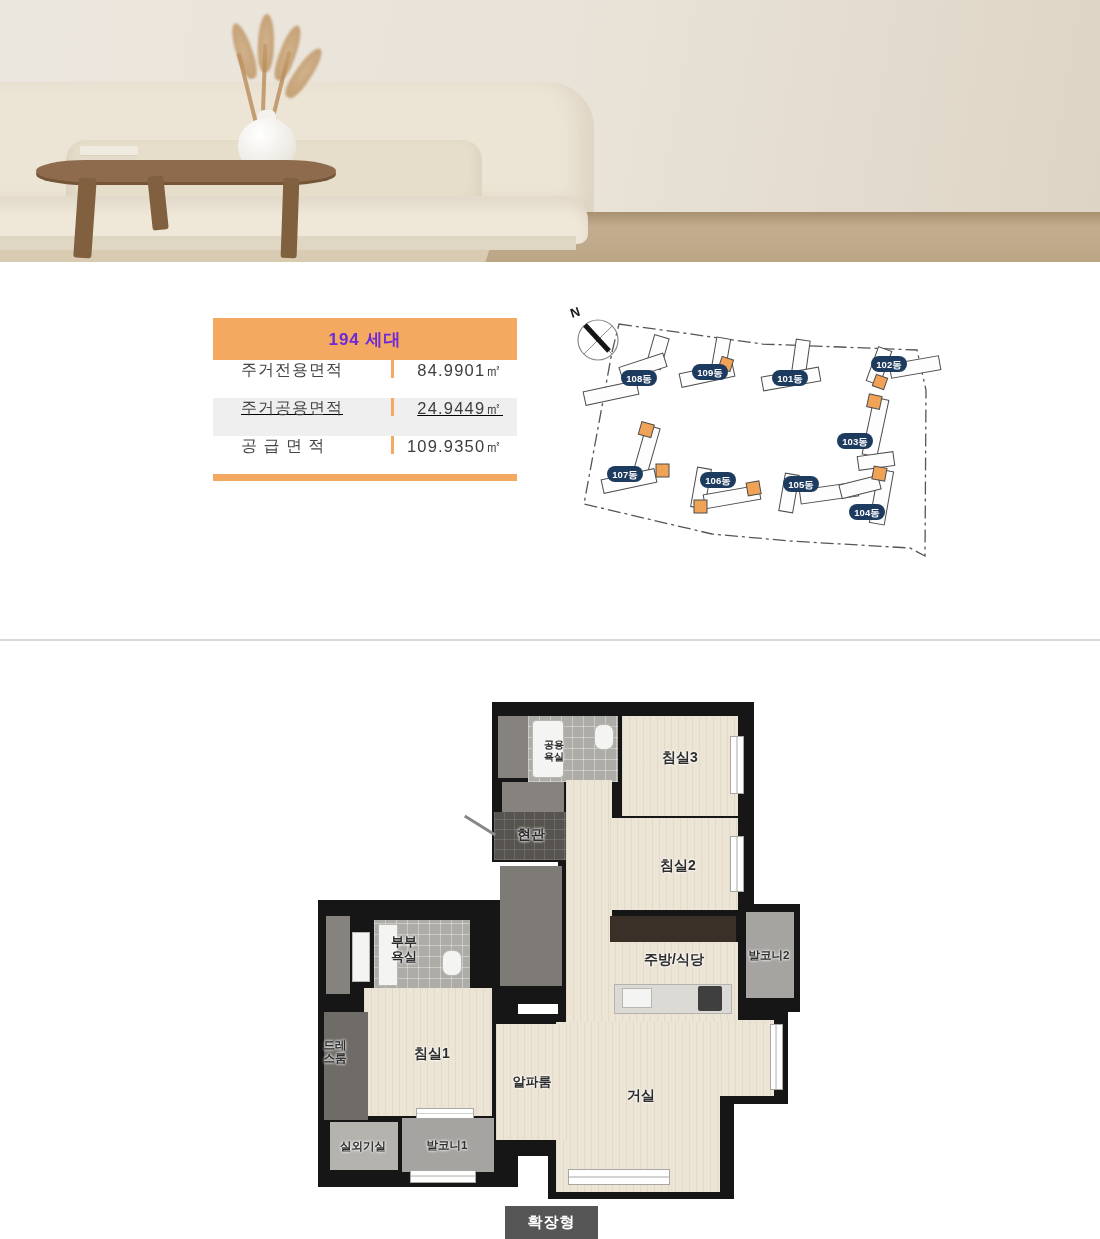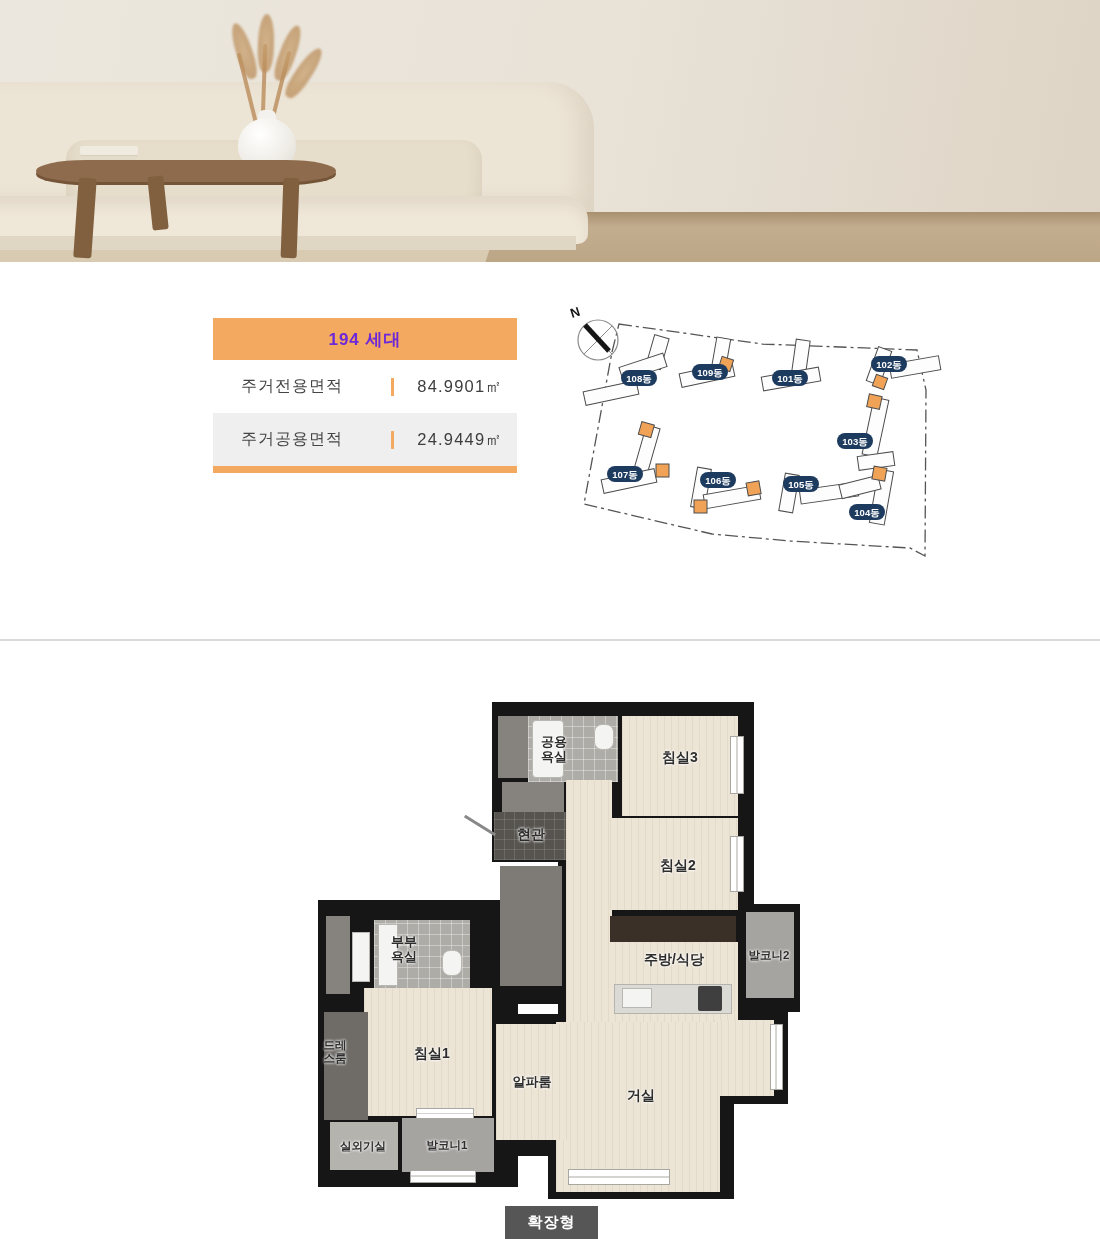--- a/index.html
+++ b/index.html
@@ -36,22 +36,22 @@
   .hero-title{left:50%;top:84px;transform:translateX(-50%);color:#fff;display:flex;
         align-items:baseline;letter-spacing:2px;text-shadow:0 1px 2px rgba(0,0,0,.04);}
   .ht-big{font-size:102px;font-weight:bold;line-height:1;}
   .ht-unit{font-size:52px;font-weight:bold;line-height:1;margin:0 4px 0 2px;}
   .ht-type{margin-left:16px;}
 
   
   .itable{left:213px;top:318px;width:304px;}
   .itable-head{height:42px;background:#f3a95f;color:#6d28d9;display:flex;align-items:center;
         justify-content:center;font-size:17px;font-weight:bold;letter-spacing:1px;}
-  .itable-row{height:53px;display:flex;align-items:center;position:relative;}
-  .itable-row.alt{background:#efefef;}
+  .itable-row{height:38px;display:flex;position:relative;}
+  .itable-row.alt{background:#efefef;text-decoration:underline;}
   .itable-label{width:150px;padding-left:28px;font-size:16px;color:#454545;
         letter-spacing:1px;white-space:pre;}
   .itable-bar{width:3px;height:18px;background:#f3a95f;margin:0 2px 0 0;}
   .itable-value{flex:1;text-align:right;padding-right:14px;font-size:16.5px;color:#3d3d3d;
         letter-spacing:1.2px;}
   .itable-bottom{height:7px;background:#f3a95f;margin-top:0px;}
 
   .section-divider{left:0;top:639px;width:1100px;height:2px;background:#d9d9d9;}
 
   
@@ -122,20 +122,25 @@
     <div class="itable-row">
       <div class="itable-label">주거전용면적</div>
       <div class="itable-bar"></div>
       <div class="itable-value">84.9901㎡</div>
     </div>
     <div class="itable-row alt">
       <div class="itable-label">주거공용면적</div>
       <div class="itable-bar"></div>
       <div class="itable-value">24.9449㎡</div>
     </div>
+    <div class="itable-row">
+      <div class="itable-label">공 급 면 적</div>
+      <div class="itable-bar"></div>
+      <div class="itable-value">109.9350㎡</div>
+    </div>
     <div class="itable-bottom"></div>
   </div>
 
   <svg class="abs sitemap" viewBox="0 0 420 292">
 
     <path d="M 57,26 L 200,46 L 355,52 L 364,92 L 363,258 L 348,250 L 228,243 L 150,236 L 22,206 L 50,54 Z" fill="none" stroke="#555" stroke-width="1.3" stroke-dasharray="13 4 3 4"></path>
 
     <g>
       <circle cx="36" cy="42" r="20" fill="none" stroke="#8a8a8a" stroke-width="1.2"></circle>
       <line x1="22" y1="28" x2="50" y2="56" stroke="#8a8a8a" stroke-width="1"></line>
@@ -277,21 +282,21 @@
     <div class="tile" style="left:96px;top:426px;width:92px;height:54px;background:#a6a4a0;"></div>
 
     <div class="win v" style="left:424px;top:44px;width:14px;height:58px;"></div>
     <div class="win v" style="left:424px;top:144px;width:14px;height:56px;"></div>
     <div class="win v" style="left:464px;top:332px;width:13px;height:66px;"></div>
     <div class="win h" style="left:262px;top:477px;width:102px;height:16px;"></div>
     <div class="win h" style="left:110px;top:416px;width:58px;height:11px;"></div>
     <div class="win h" style="left:104px;top:478px;width:66px;height:13px;"></div>
     <div style="position:absolute;left:156px;top:132px;width:36px;height:3px;background:#888;transform:rotate(32deg);"></div>
 
-    <div class="rlabel wrap" style="left:248px;top:58px;font-size:13px;">공용욕실</div>
+    <div class="rlabel wrap" style="left:248px;top:58px;font-size:10px;">공용욕실</div>
     <div class="rlabel" style="left:374px;top:66px;">침실3</div>
     <div class="rlabel" style="left:225px;top:143px;">현관</div>
     <div class="rlabel" style="left:372px;top:174px;">침실2</div>
     <div class="rlabel wrap" style="left:98px;top:258px;font-size:13px;">부부욕실</div>
     <div class="rlabel" style="left:368px;top:268px;">주방/식당</div>
     <div class="rlabel small" style="left:463px;top:263px;">발코니2</div>
     <div class="rlabel wrap small" style="left:29px;top:360px;">드레스룸</div>
     <div class="rlabel" style="left:126px;top:362px;text-align:right;">침실1</div>
     <div class="rlabel" style="left:226px;top:390px;font-size:13px;">알파룸</div>
     <div class="rlabel" style="left:335px;top:404px;">거실</div>

